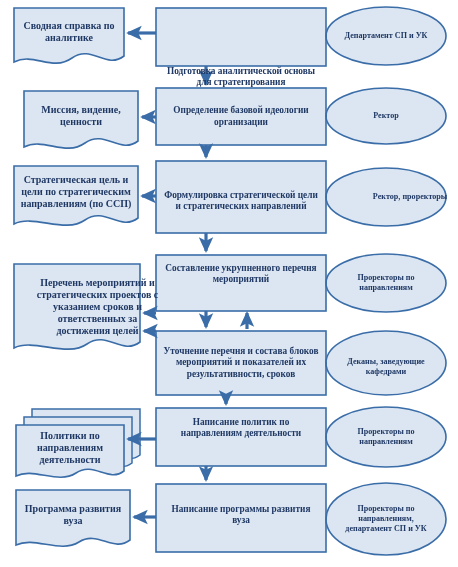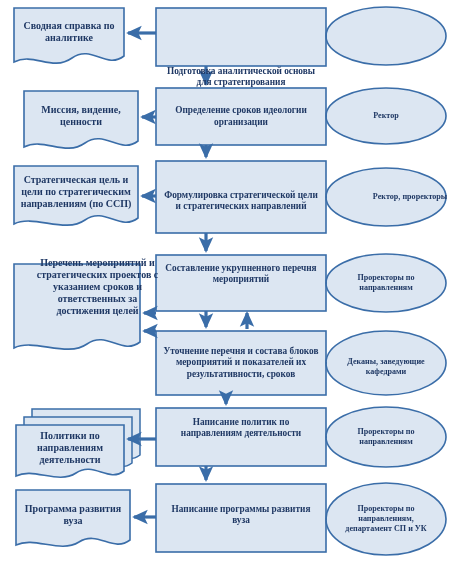--- a/index.html
+++ b/index.html
@@ -115,34 +115,35 @@
 
     <line x1="326" y1="116" x2="327" y2="116" stroke="#3a6da8" stroke-width="2.4"></line>
     <line x1="326" y1="197" x2="327" y2="197" stroke="#3a6da8" stroke-width="2.4"></line>
     <line x1="326" y1="283" x2="327" y2="283" stroke="#3a6da8" stroke-width="2.4"></line>
     <line x1="326" y1="363" x2="327" y2="363" stroke="#3a6da8" stroke-width="2.4"></line>
     <line x1="326" y1="437" x2="327" y2="437" stroke="#3a6da8" stroke-width="2.4"></line>
     <line x1="326" y1="519" x2="327" y2="519" stroke="#3a6da8" stroke-width="2.4"></line>
   </svg>
 
   <div class="node-text proc-text" style="left:156px; top:8px; width:170px; height:58px;margin-top:40px;">Подготовка аналитической основы для стратегирования</div>
-  <div class="node-text proc-text" style="left:156px; top:88px; width:170px; height:57px;">Определение сроков идеологии организации</div>
+  <div class="node-text proc-text" style="left:156px; top:88px; width:170px; height:57px;">Определение базовой идеологии организации</div>
   <div class="node-text proc-text" style="left:156px; top:161px; width:170px; height:80px;">Формулировка стратегической цели и стратегических направлений</div>
   <div class="node-text proc-text" style="left:156px; top:255px; width:170px; height:50px; align-items:flex-start; padding-top:8px;">Составление укрупненного перечня мероприятий</div>
   <div class="node-text proc-text" style="left:156px; top:331px; width:170px; height:64px;">Уточнение перечня и состава блоков мероприятий и показателей их результативности,  сроков</div>
   <div class="node-text proc-text" style="left:156px; top:408px; width:170px; height:50px; align-items:flex-start; padding-top:9px;">Написание политик по направлениям деятельности</div>
   <div class="node-text proc-text" style="left:156px; top:484px; width:170px; height:62px;">Написание программы развития вуза</div>
 
   <div class="node-text doc-text" style="left:14px; top:10px; width:110px; height:44px;">Сводная справка по аналитике</div>
   <div class="node-text doc-text" style="left:24px; top:93px; width:114px; height:46px;">Миссия, видение, ценности</div>
   <div class="node-text doc-text" style="left:14px; top:168px; width:124px; height:48px;">Стратегическая цель и цели по стратегическим направлениям (по ССП)</div>
-  <div class="node-text doc-text" style="left:14px; top:250px; width:150px; height:74px;padding-left:22px;">Перечень мероприятий и стратегических проектов  с указанием сроков и ответственных за достижения целей</div>
+  <div class="node-text doc-text" style="left:14px; top:270px; width:150px; height:74px;padding-left:22px;">Перечень мероприятий и стратегических проектов  с указанием сроков и ответственных за достижения целей</div>
   <div class="node-text doc-text" style="left:16px; top:427px; width:108px; height:42px;">Политики по направлениям деятельности</div>
   <div class="node-text doc-text" style="left:16px; top:492px; width:114px; height:46px;">Программа развития вуза</div>
 
+  <div class="node-text actor-text" style="left:326px; top:8px; width:120px; height:56px;">Департамент СП и УК</div>
   <div class="node-text actor-text" style="left:326px; top:89px; width:120px; height:54px;">Ректор</div>
   <div class="node-text actor-text" style="left:326px; top:169px; width:120px; height:56px;margin-left:24px;">Ректор, проректоры</div>
   <div class="node-text actor-text" style="left:326px; top:255px; width:120px; height:56px;">Проректоры по направлениям</div>
   <div class="node-text actor-text" style="left:326px; top:333px; width:120px; height:68px;">Деканы, заведующие кафедрами</div>
   <div class="node-text actor-text" style="left:326px; top:409px; width:120px; height:56px;">Проректоры по направлениям</div>
   <div class="node-text actor-text" style="left:326px; top:487px; width:120px; height:64px;">Проректоры по направлениям, департамент СП и УК</div>
 
 </div>
 
 </body></html>

